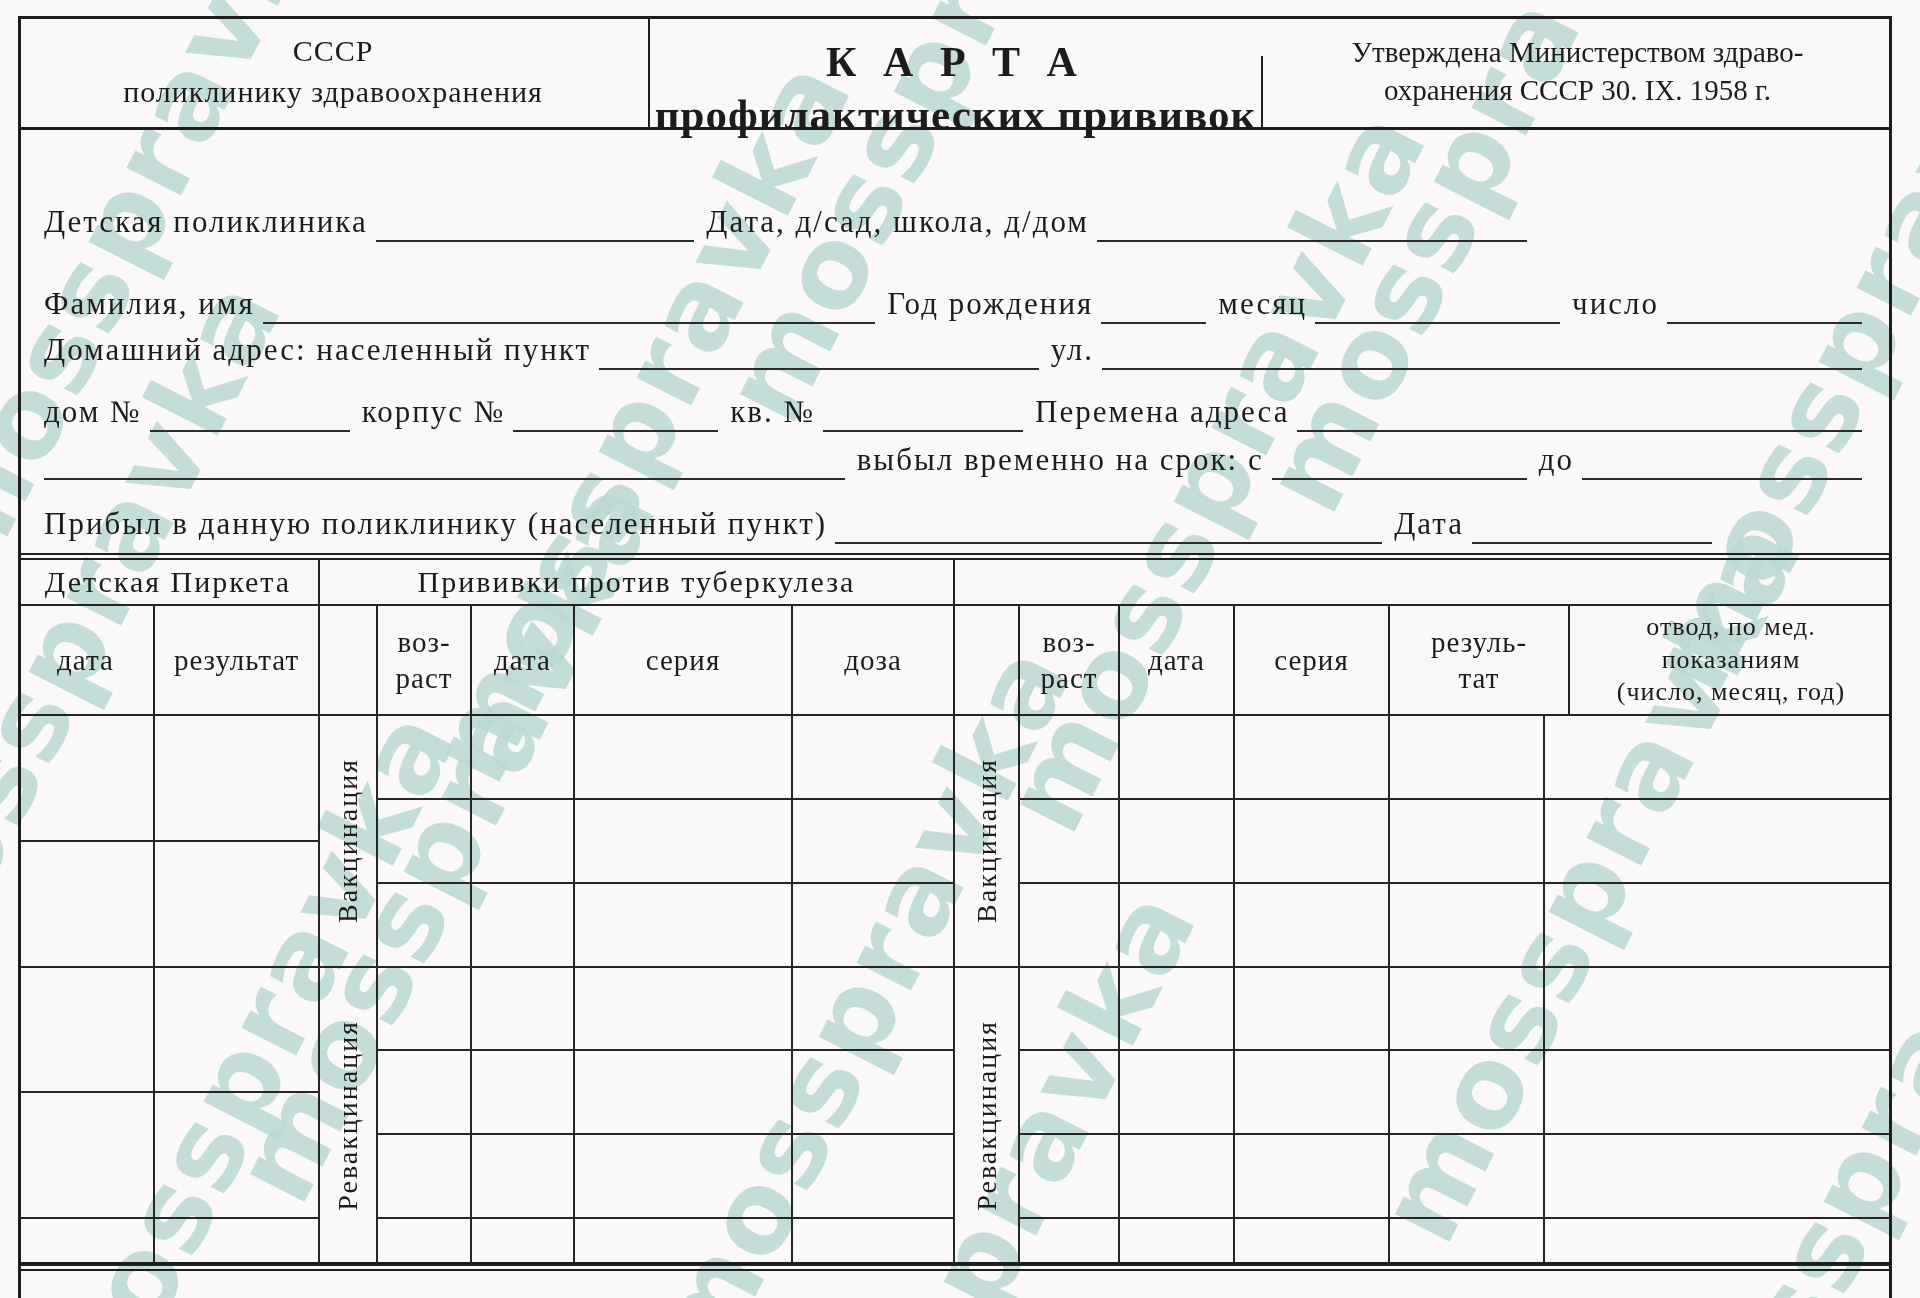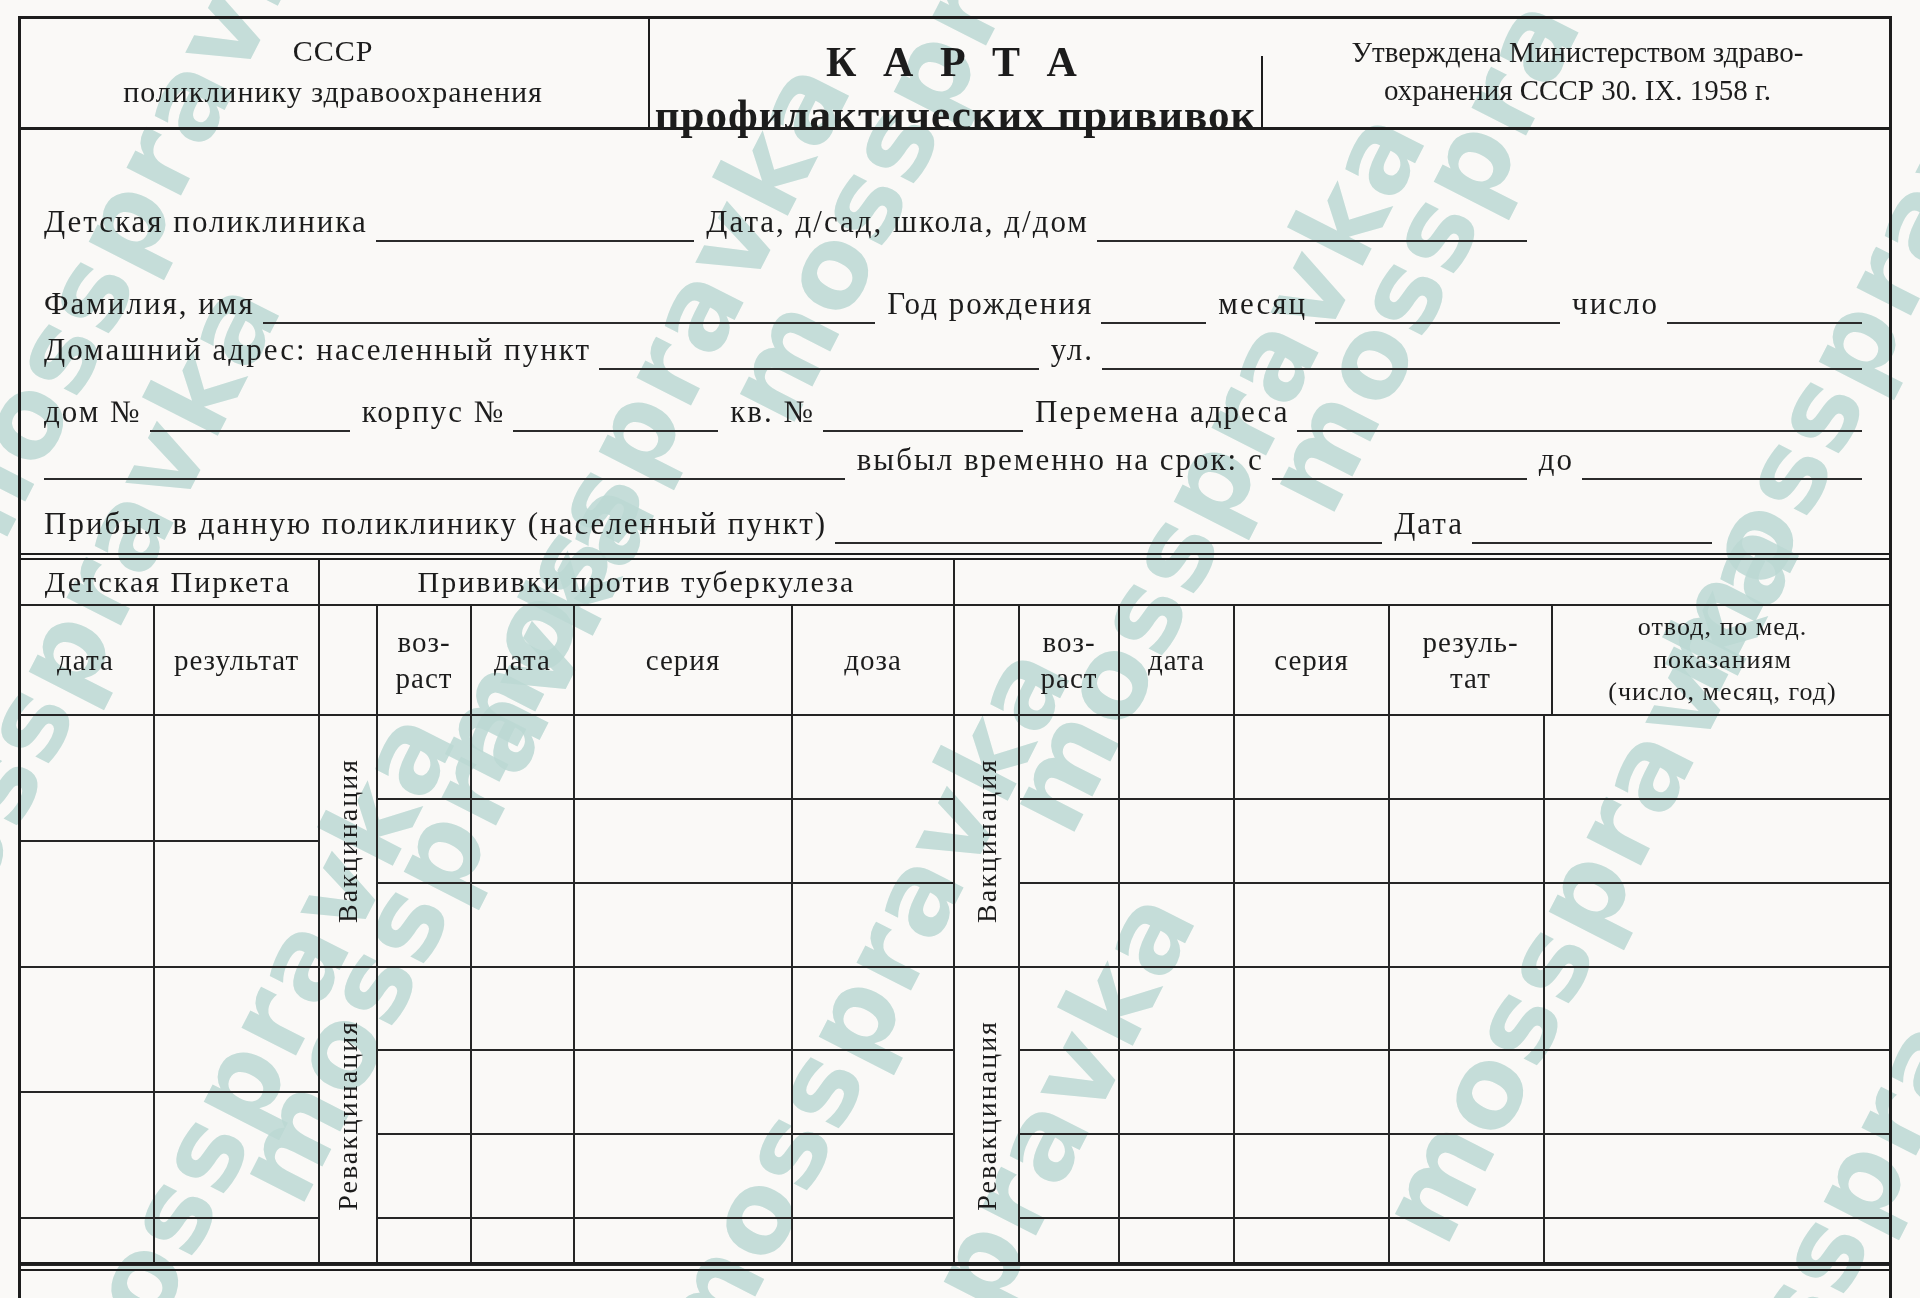--- a/index.html
+++ b/index.html
@@ -182,21 +182,21 @@
         <div class="hcell" style="width:100px">
             <span class="pre">воз-
 раст</span>
           </div>
         <div class="hcell" style="width:115px">
             <span class="pre">дата</span>
           </div>
         <div class="hcell" style="width:155px">
             <span class="pre">серия</span>
           </div>
-        <div class="hcell" style="width:163px">
+        <div class="hcell" style="width:180px">
             <span class="pre">резуль-
 тат</span>
           </div>
         <div class="hcell last">
             <span class="pre">отвод, по мед.
 показаниям
 (число, месяц, год)</span>
           </div>
       </div>
 

